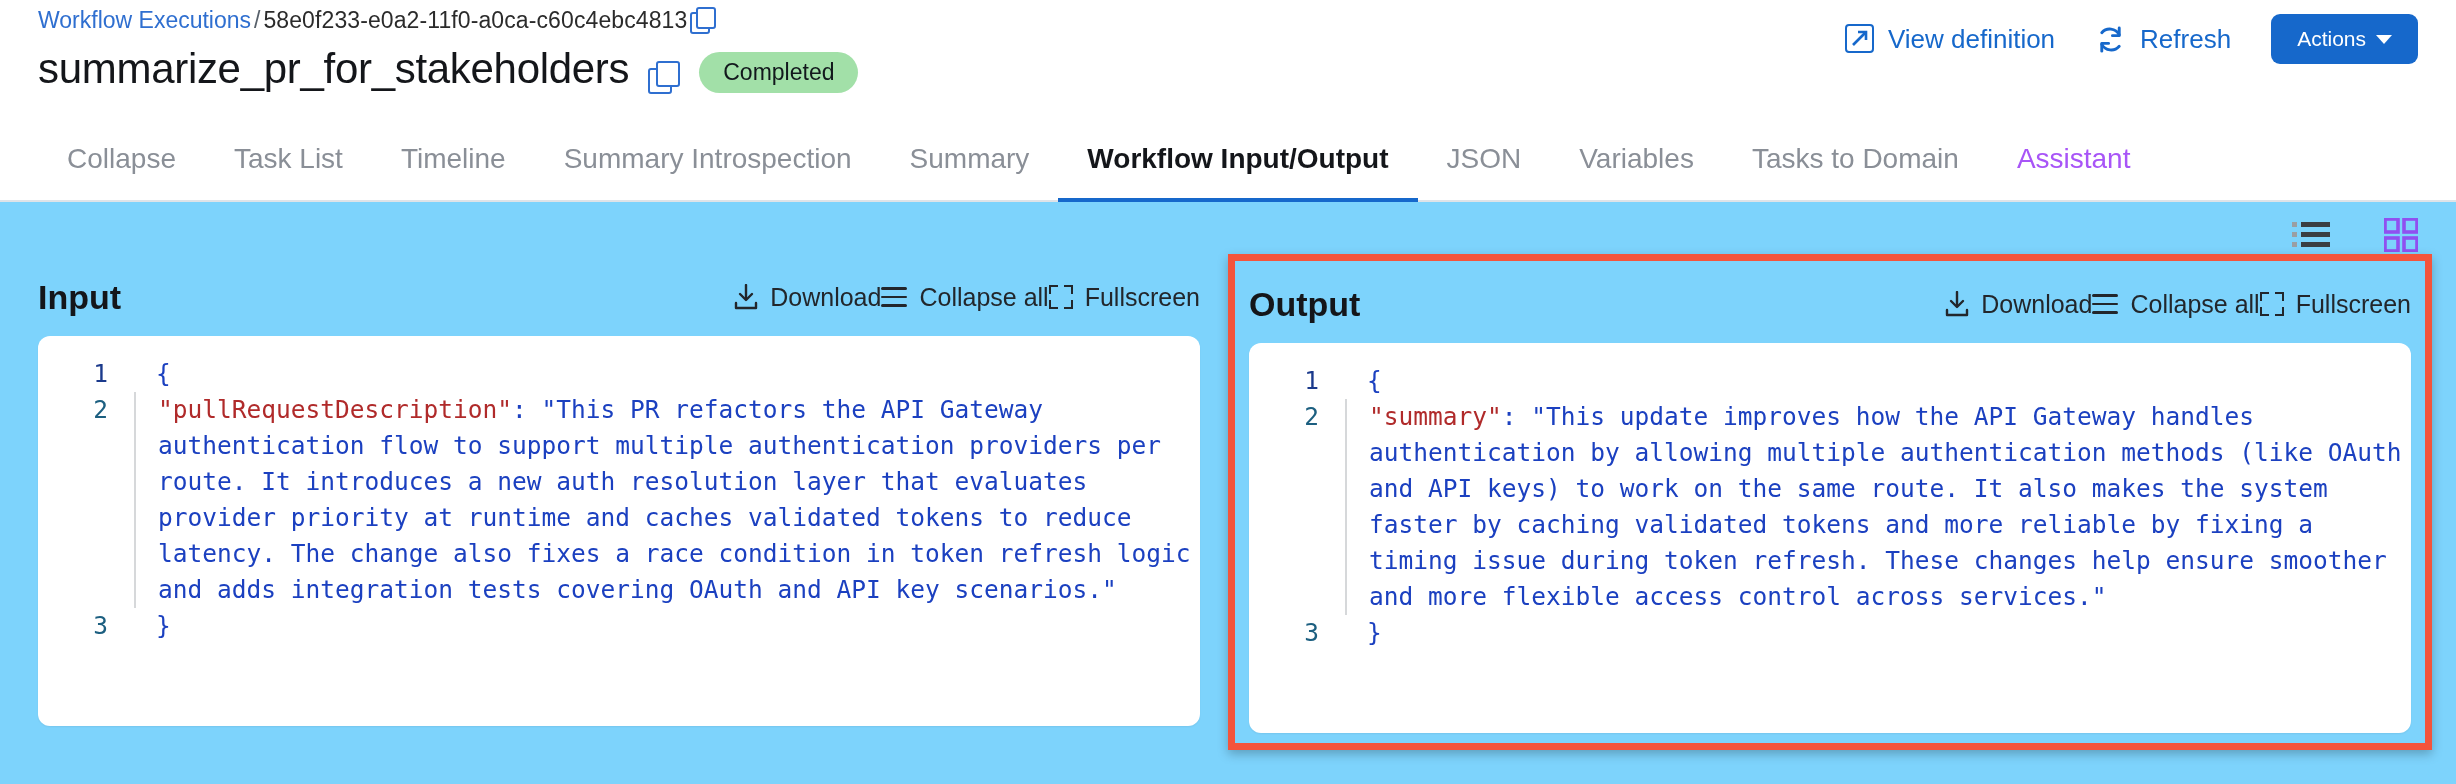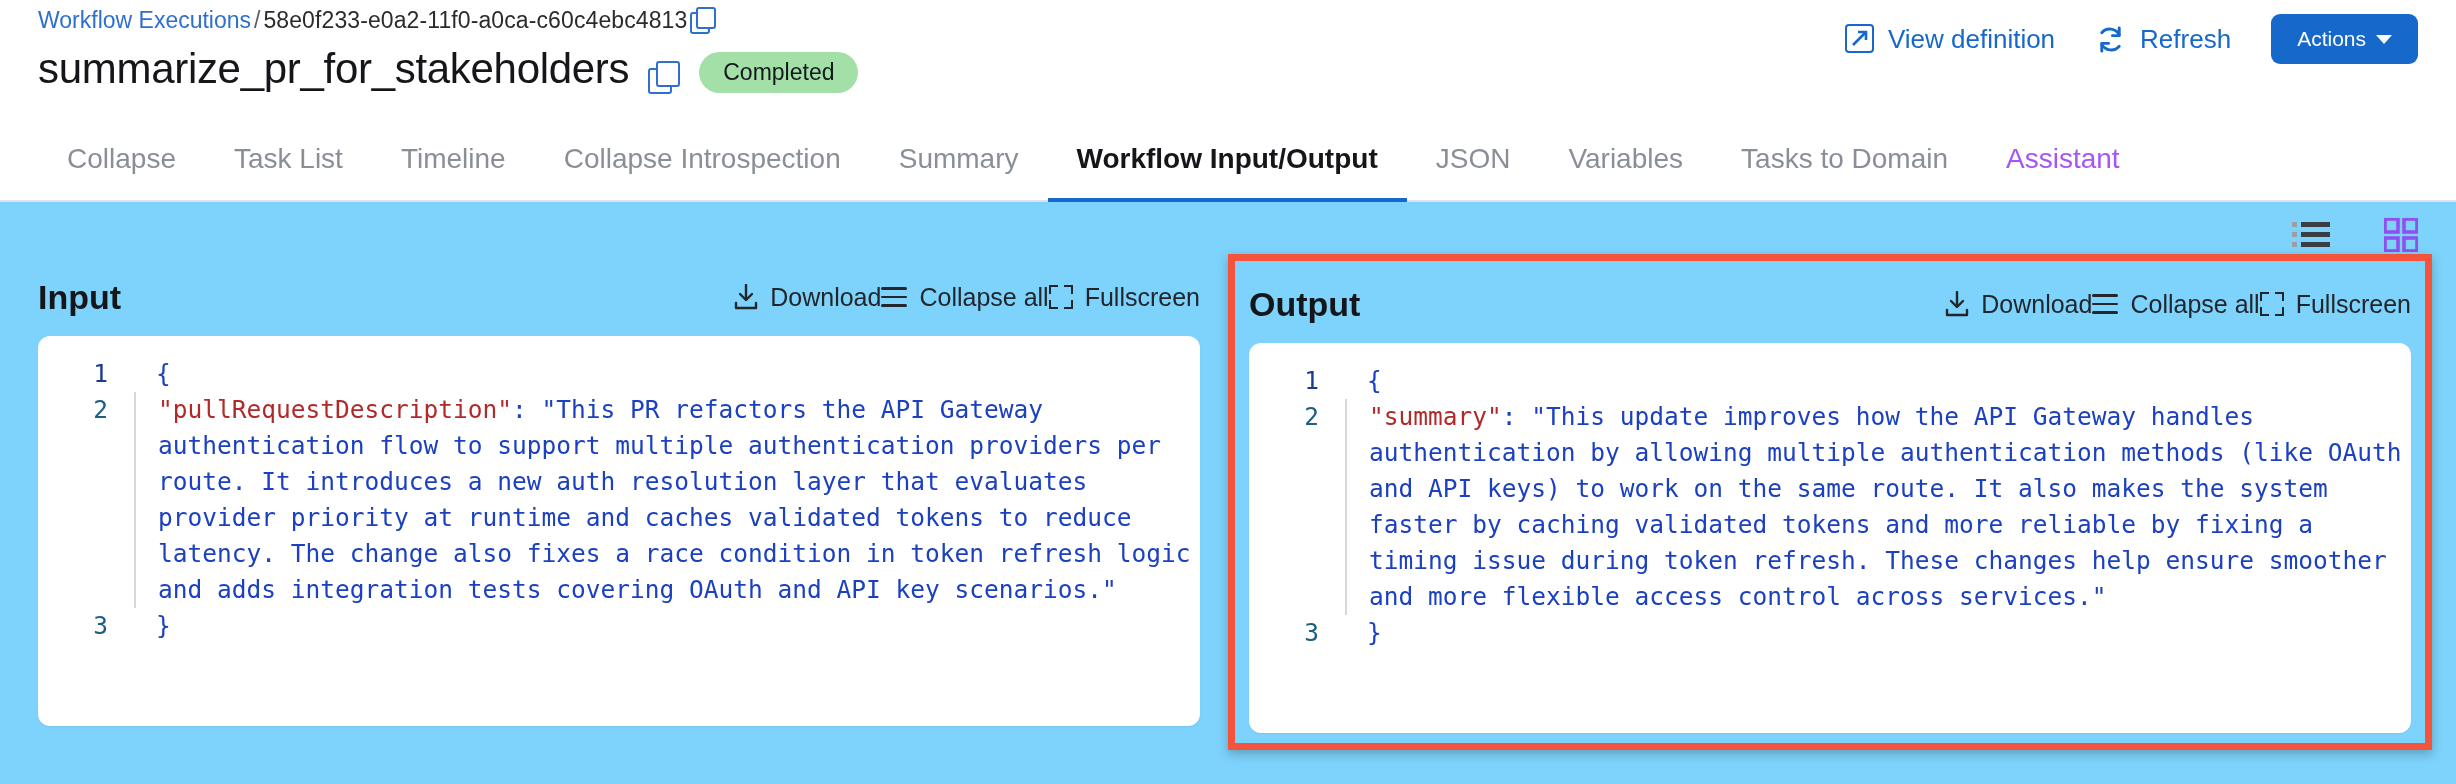--- a/index.html
+++ b/index.html
@@ -273,21 +273,21 @@
   <div class="tab">
       <span>Collapse</span>
     </div>
   <div class="tab">
       <span>Task List</span>
     </div>
   <div class="tab">
       <span>Timeline</span>
     </div>
   <div class="tab">
-      <span>Collapse Introspection</span>
+      <span>Summary Introspection</span>
     </div>
   <div class="tab">
       <span>Summary</span>
     </div>
   <div class="tab active">
       <span>Workflow Input/Output</span>
     </div>
   <div class="tab">
       <span>JSON</span>
     </div>

